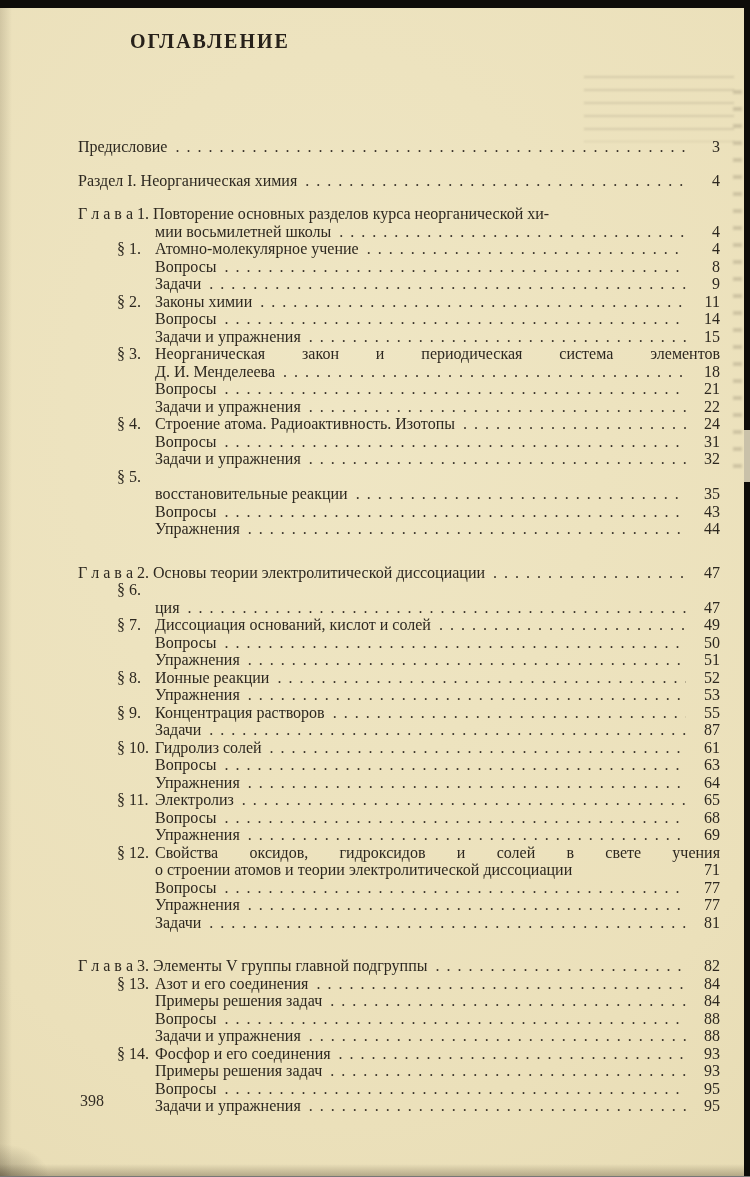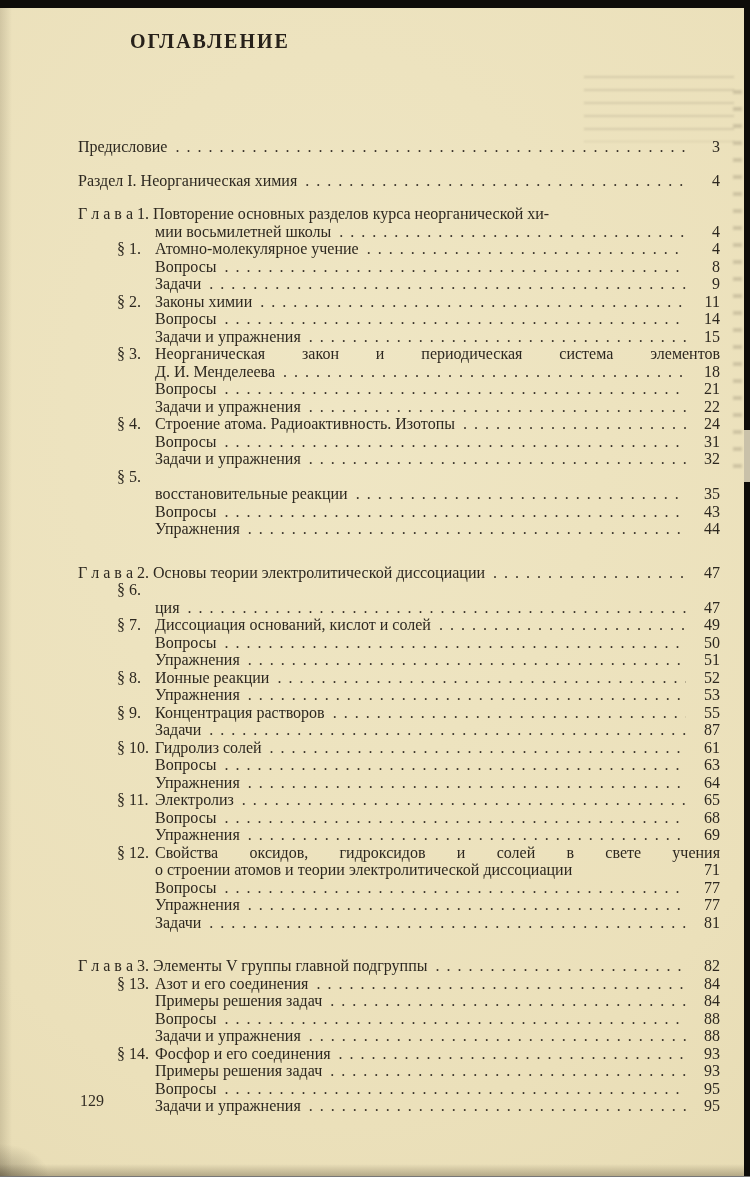--- a/index.html
+++ b/index.html
@@ -308,21 +308,21 @@
         <span class="dots"></span>
         <span class="pg">95</span>
       </div>
       <div class="row ind2">
         <span class="txt">Задачи и упражнения</span>
         <span class="dots"></span>
         <span class="pg">95</span>
       </div>
     </div>
 
-  <div class="folio">129</div>
+  <div class="folio">398</div>
 
   <div class="edge-left"></div>
   <div class="edge-bottom"></div>
   <div class="corner-shadow"></div>
   <div class="edge-top"></div>
   <div class="edge-right"></div>
   <div class="notch"></div>
 </div>
 
 </body></html>

